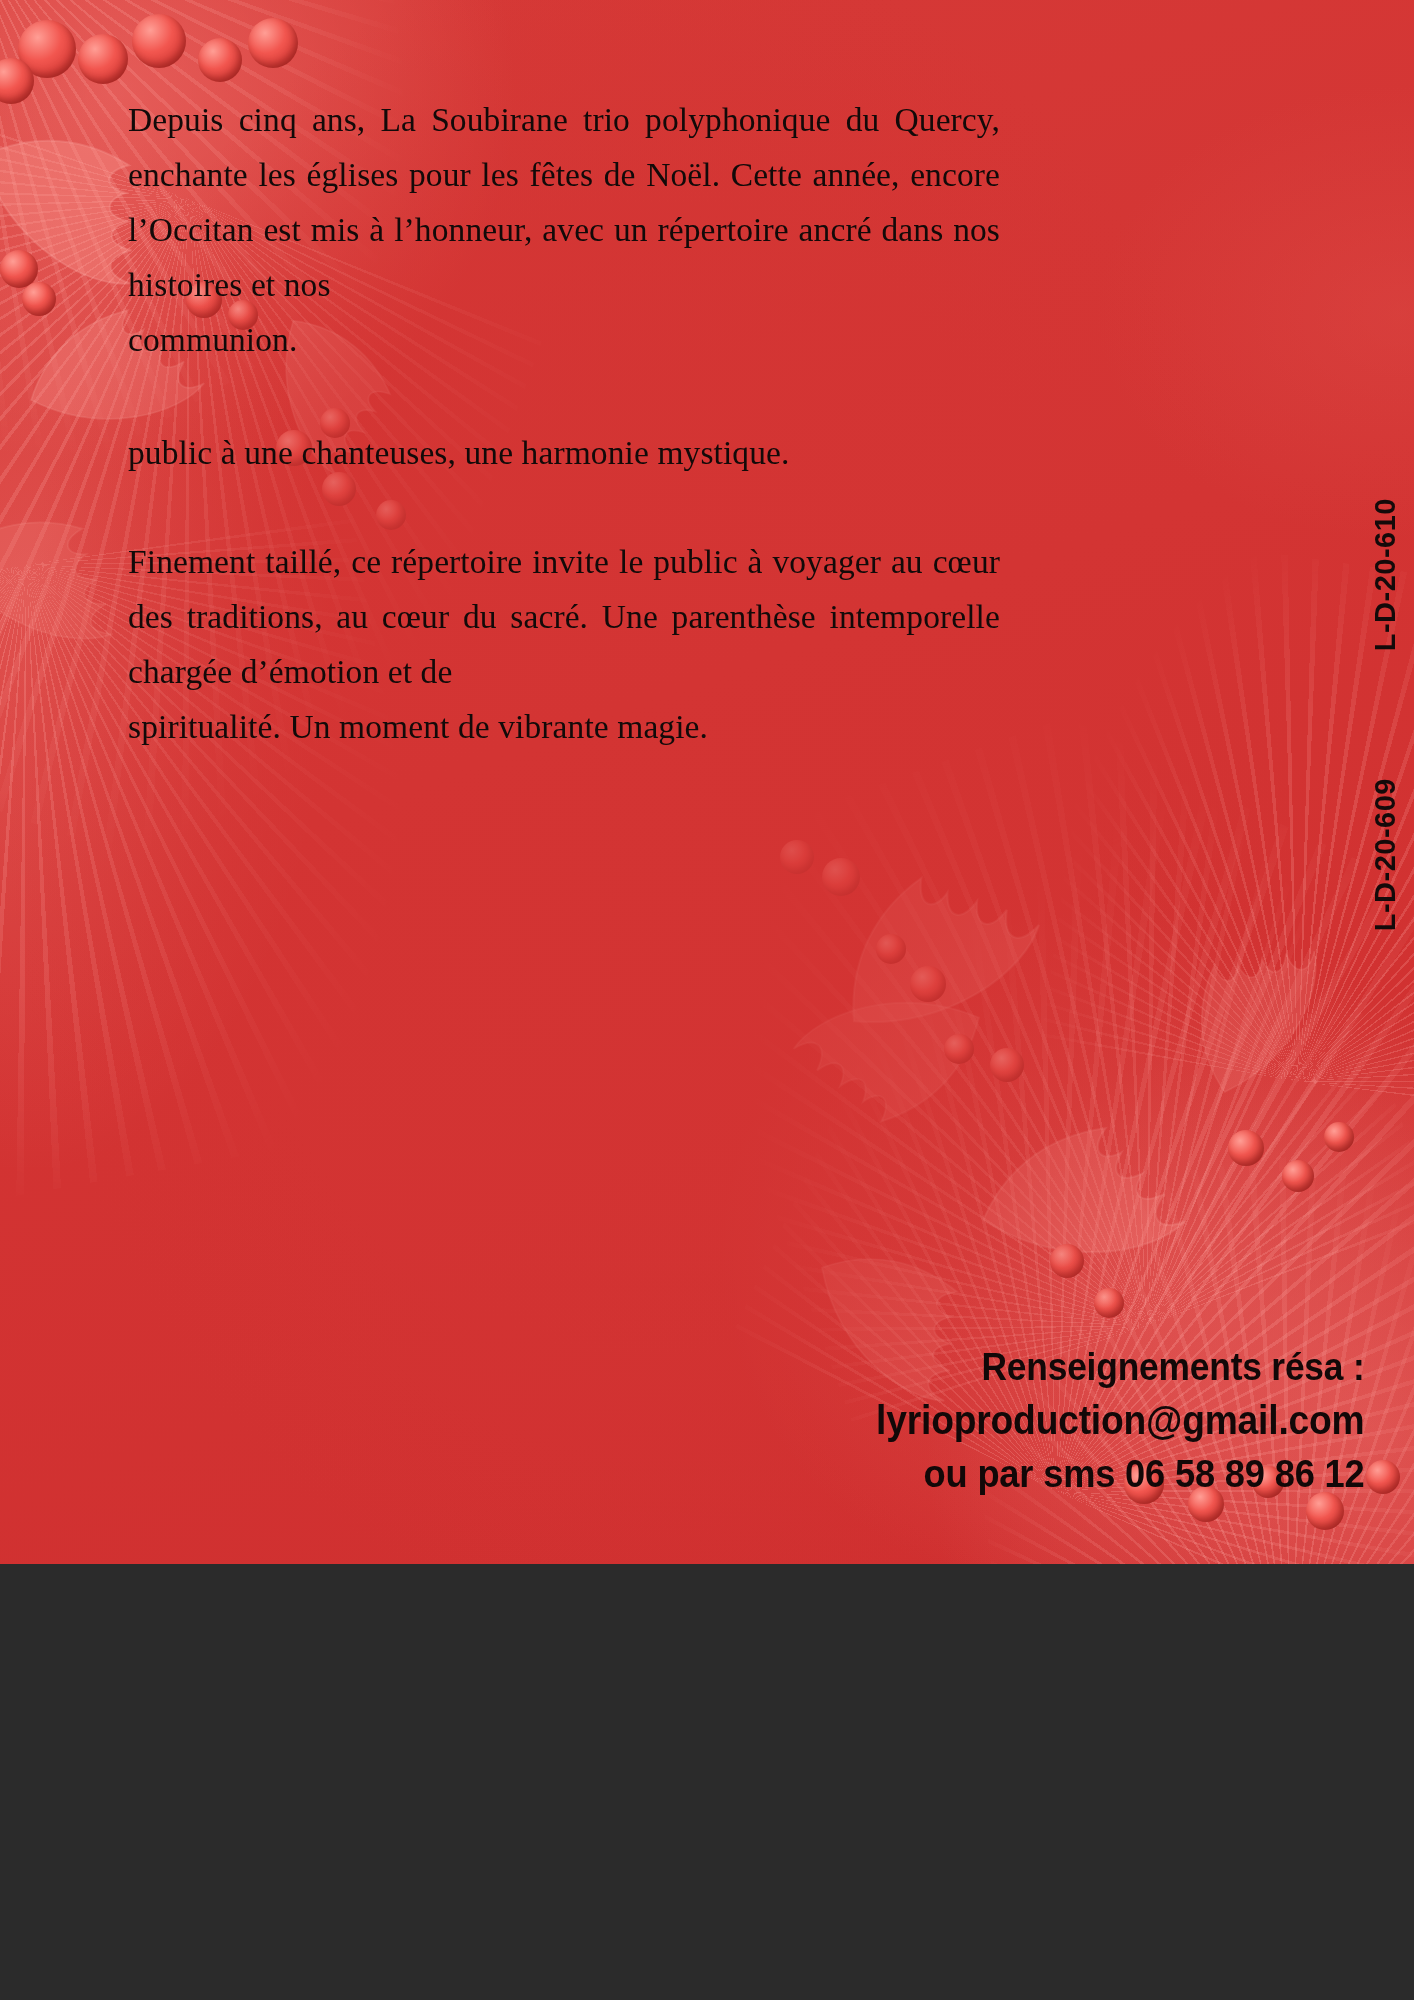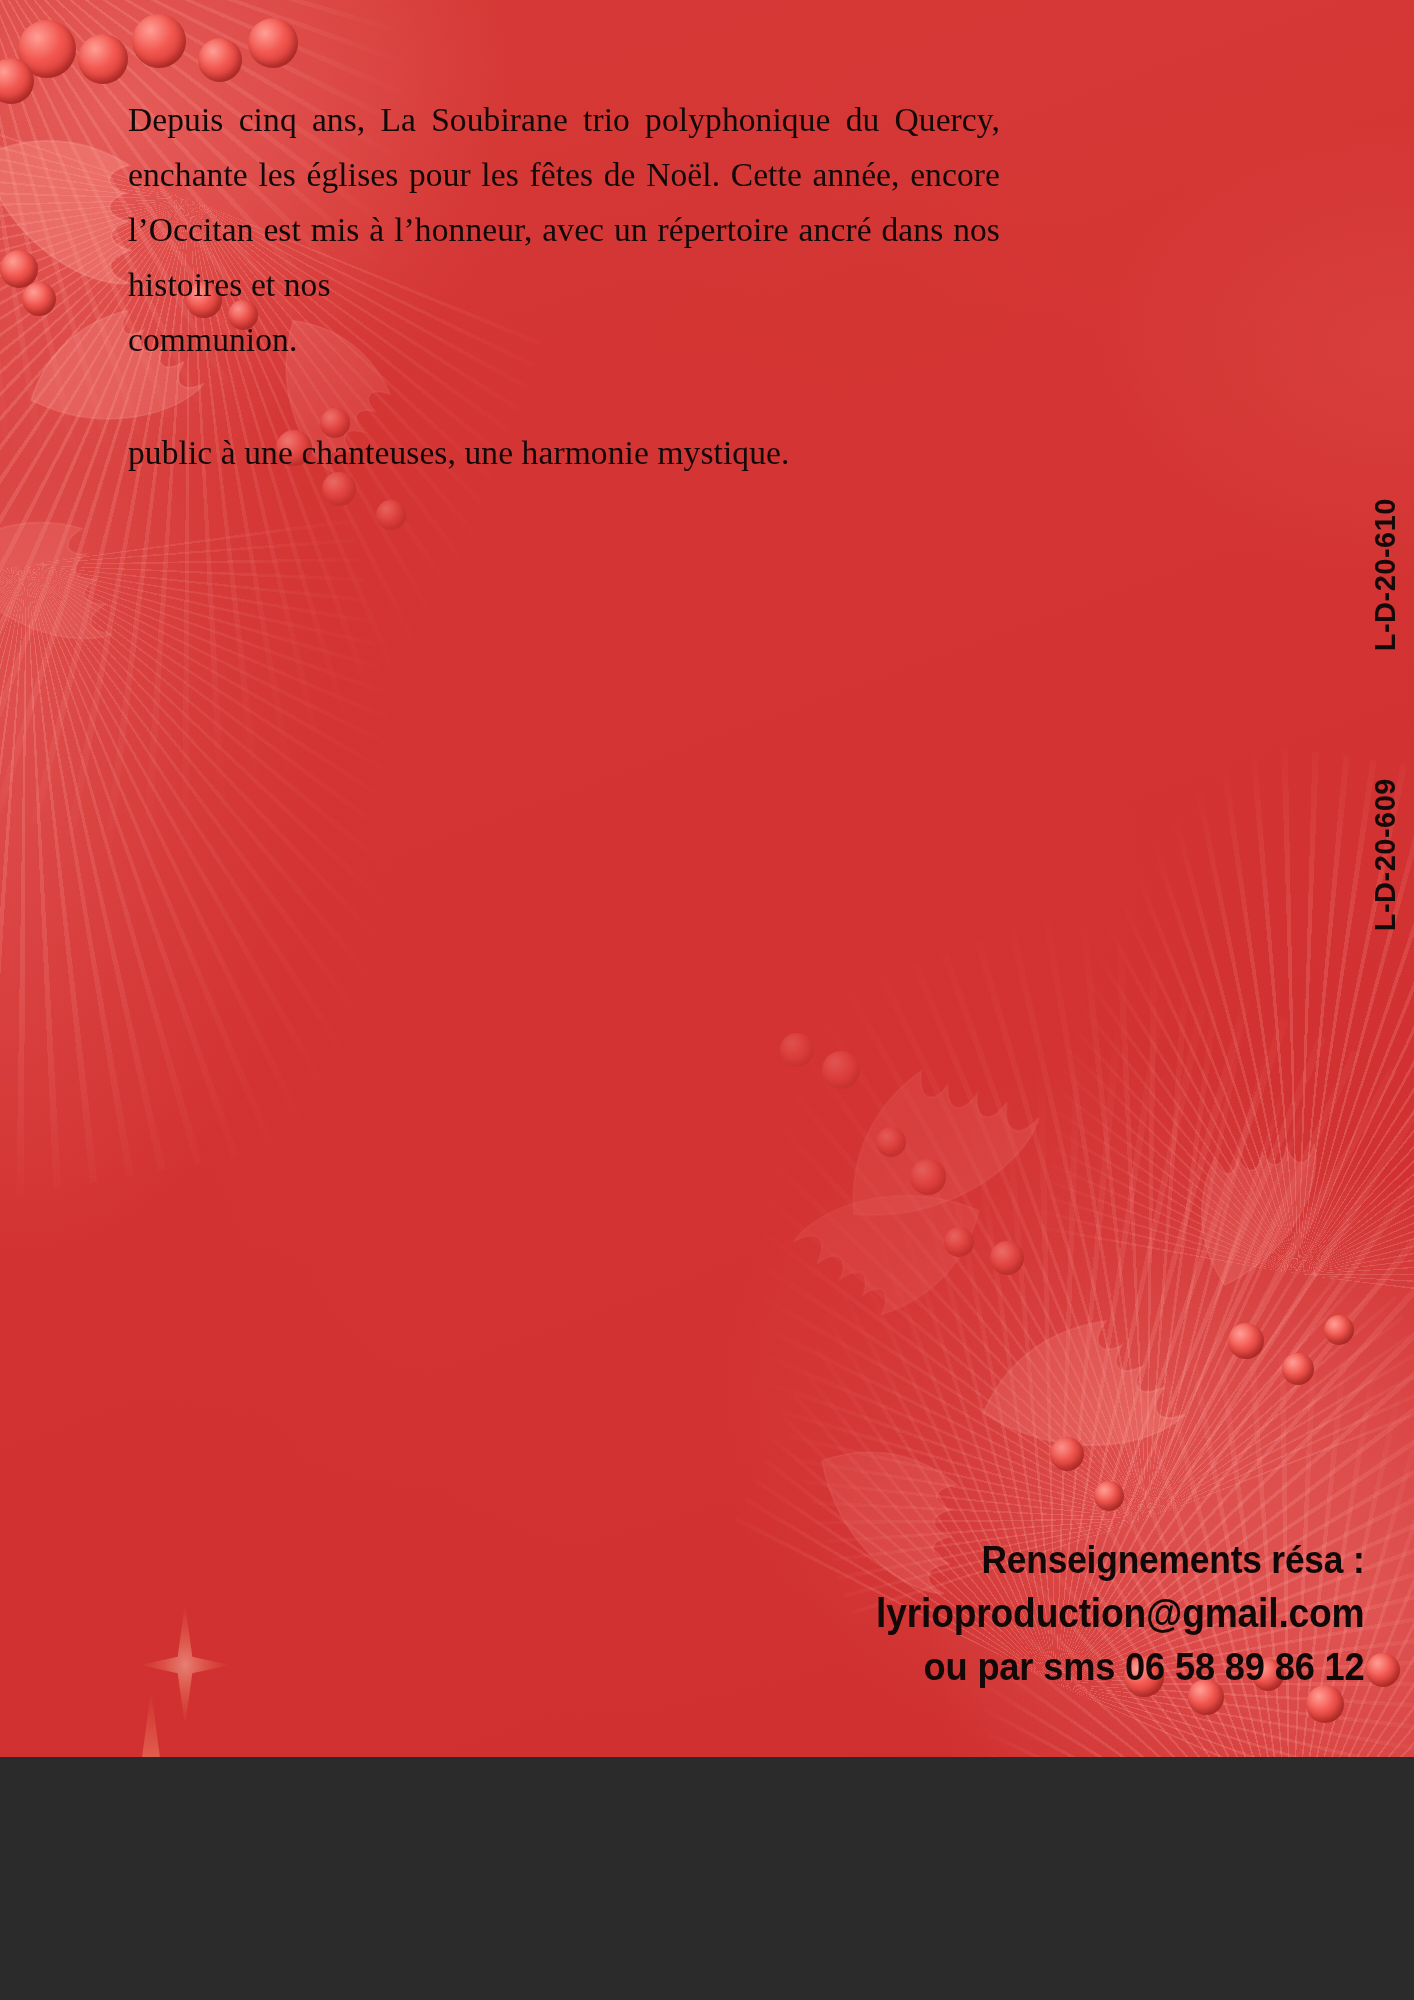--- a/index.html
+++ b/index.html
@@ -4,21 +4,21 @@
 <style>
   html, body {
     margin: 0;
     padding: 0;
     background: #2b2b2b;
   }
 
   .poster {
     position: relative;
     width: 1414px;
-    height: 1757px;
+    height: 1564px;
     overflow: hidden;
     background: #8b5cf6;
     font-family: "Liberation Serif", "DejaVu Serif", serif;
   }
 
   
   .bg-base {
     position: absolute;
     inset: 0;
     background:
@@ -291,20 +291,24 @@
 
     <p class="para">
       <span class="lastline">public à une chanteuses, une harmonie mystique.</span>
     </p>
 
     <div class="spacer-2"></div>
 
     <p class="para">
     </p>
 
+    <p class="para">
+      <span>Finement taillé, ce répertoire invite le public à voyager au cœur des traditions, au cœur du sacré. Une parenthèse intemporelle chargée d’émotion et de</span>
+      <span class="lastline">spiritualité. Un moment de vibrante magie.</span>
+    </p>
 
   </div>
 
   <div class="side-code c1">L-D-20-610</div>
   <div class="side-code c2">L-D-20-609</div>
 
   <div class="contact">
     <span class="line l1">Renseignements résa :</span>
     <span class="line l2">lyrioproduction@gmail.com</span>
     <span class="line l3">ou par sms 06 58 89 86 12</span>

